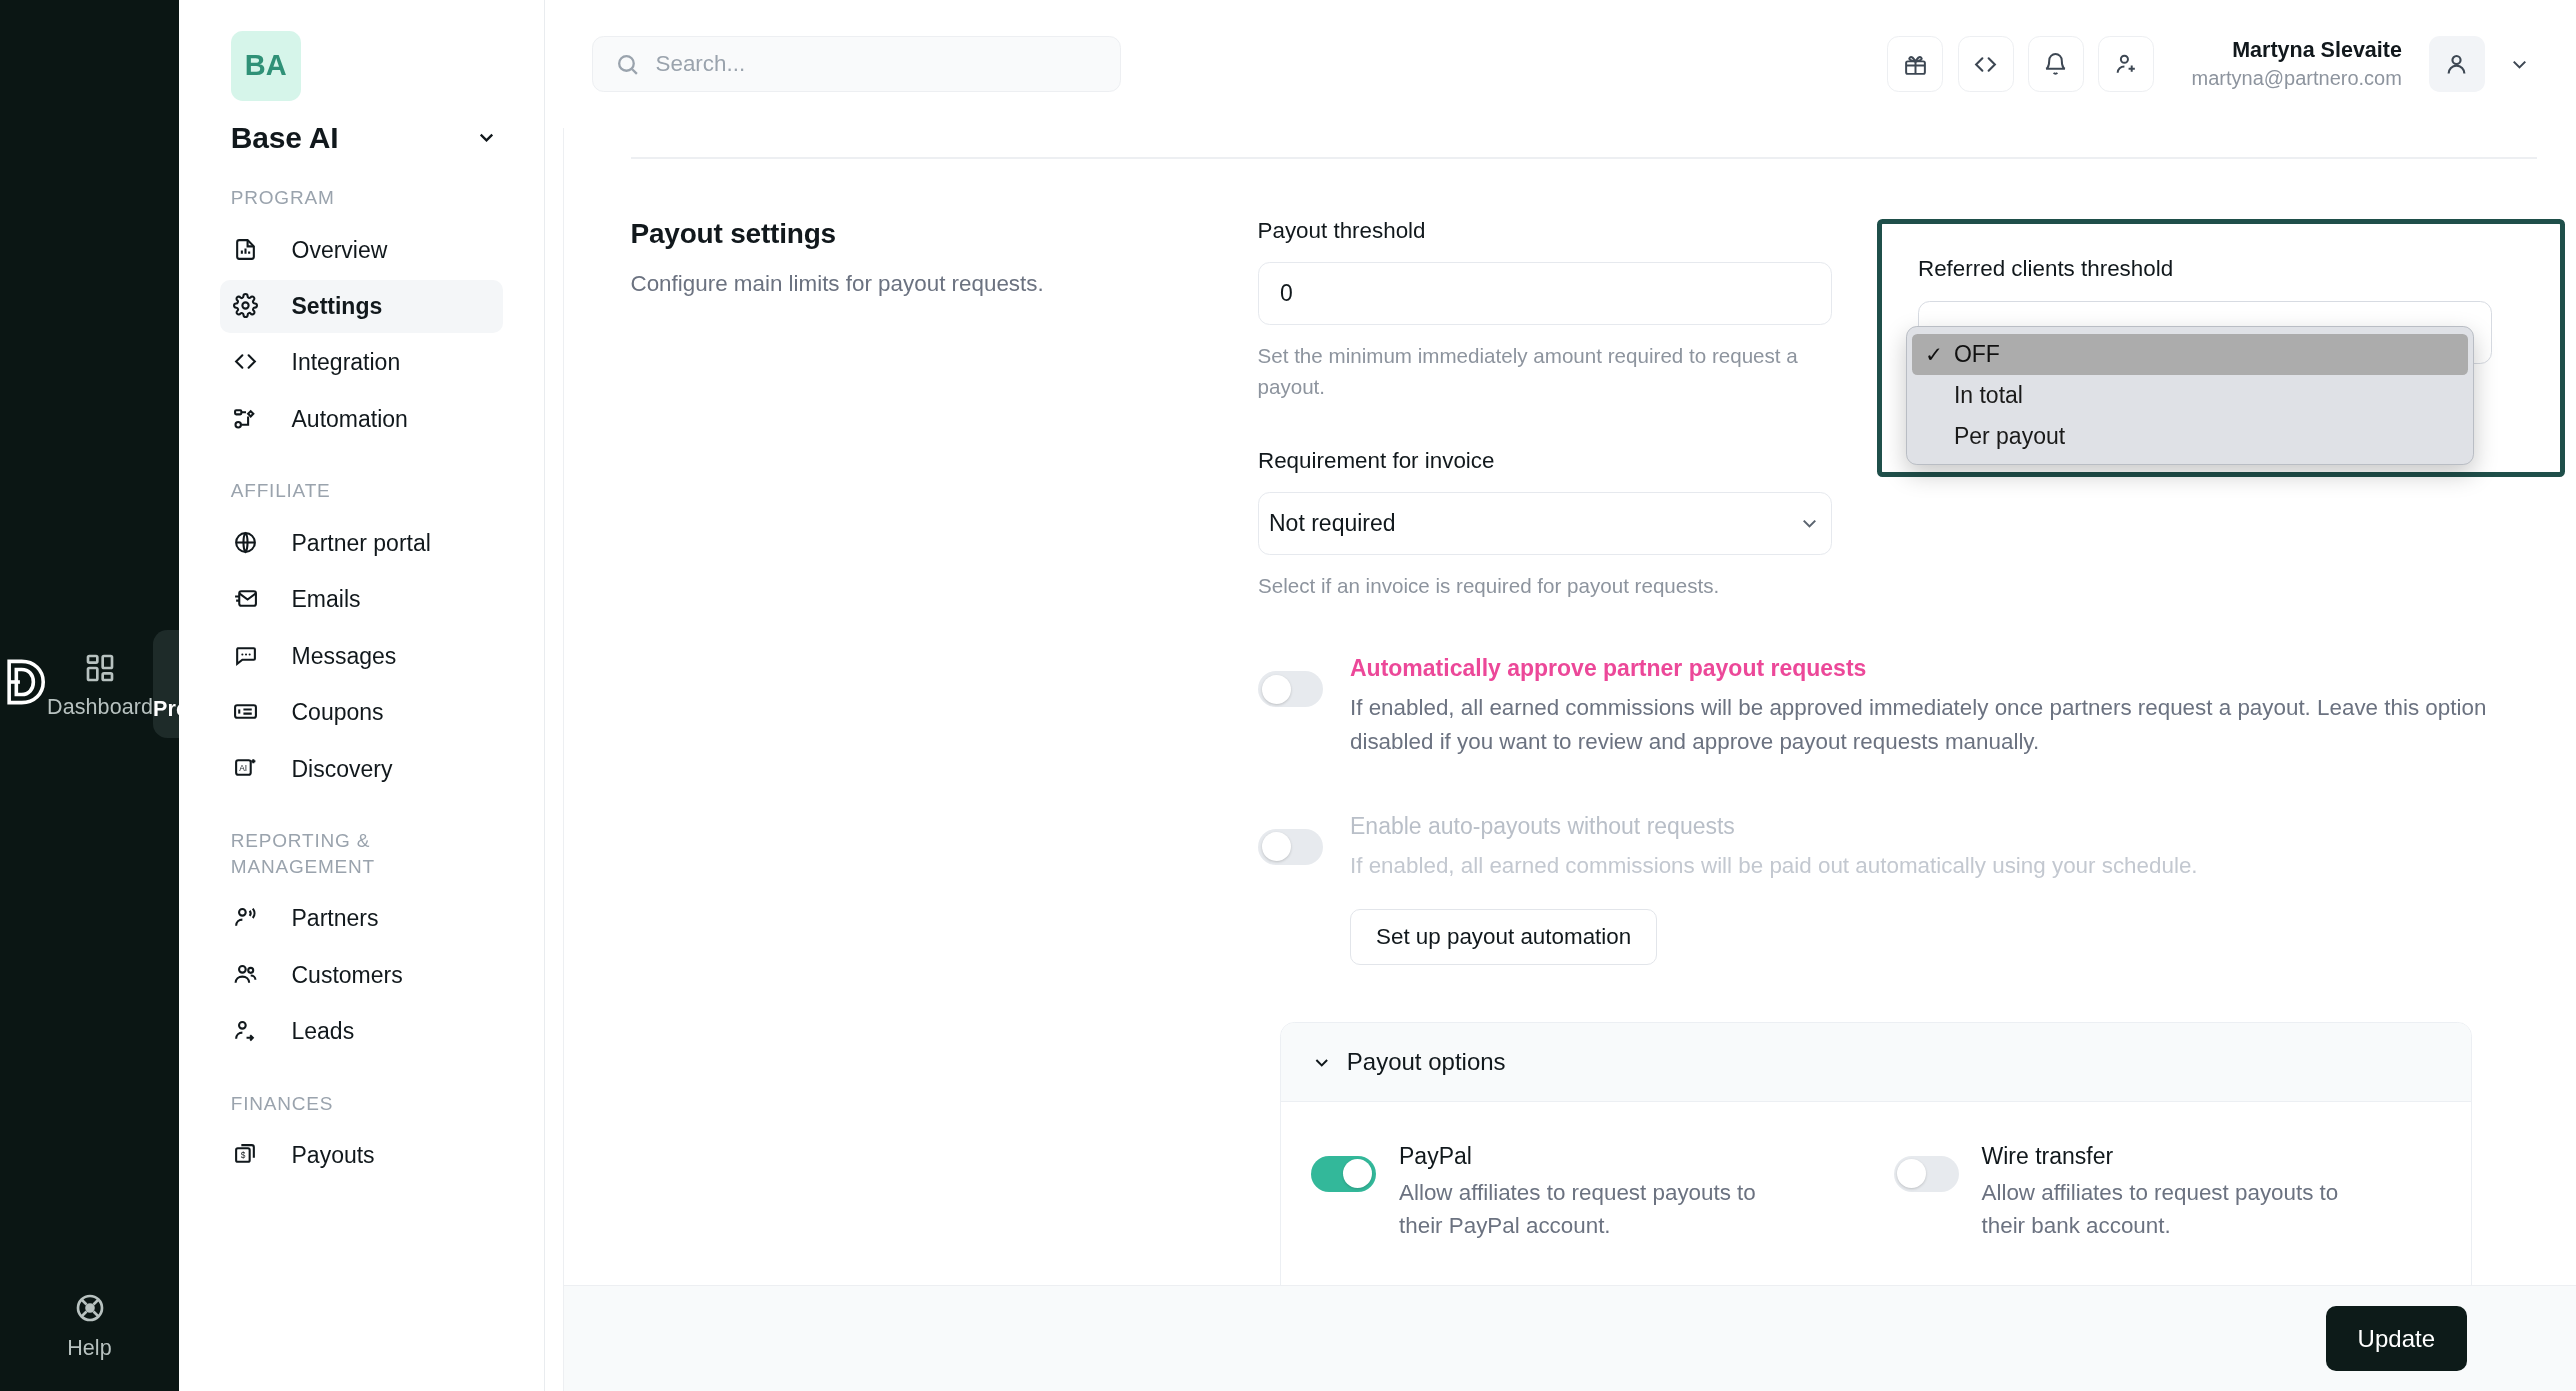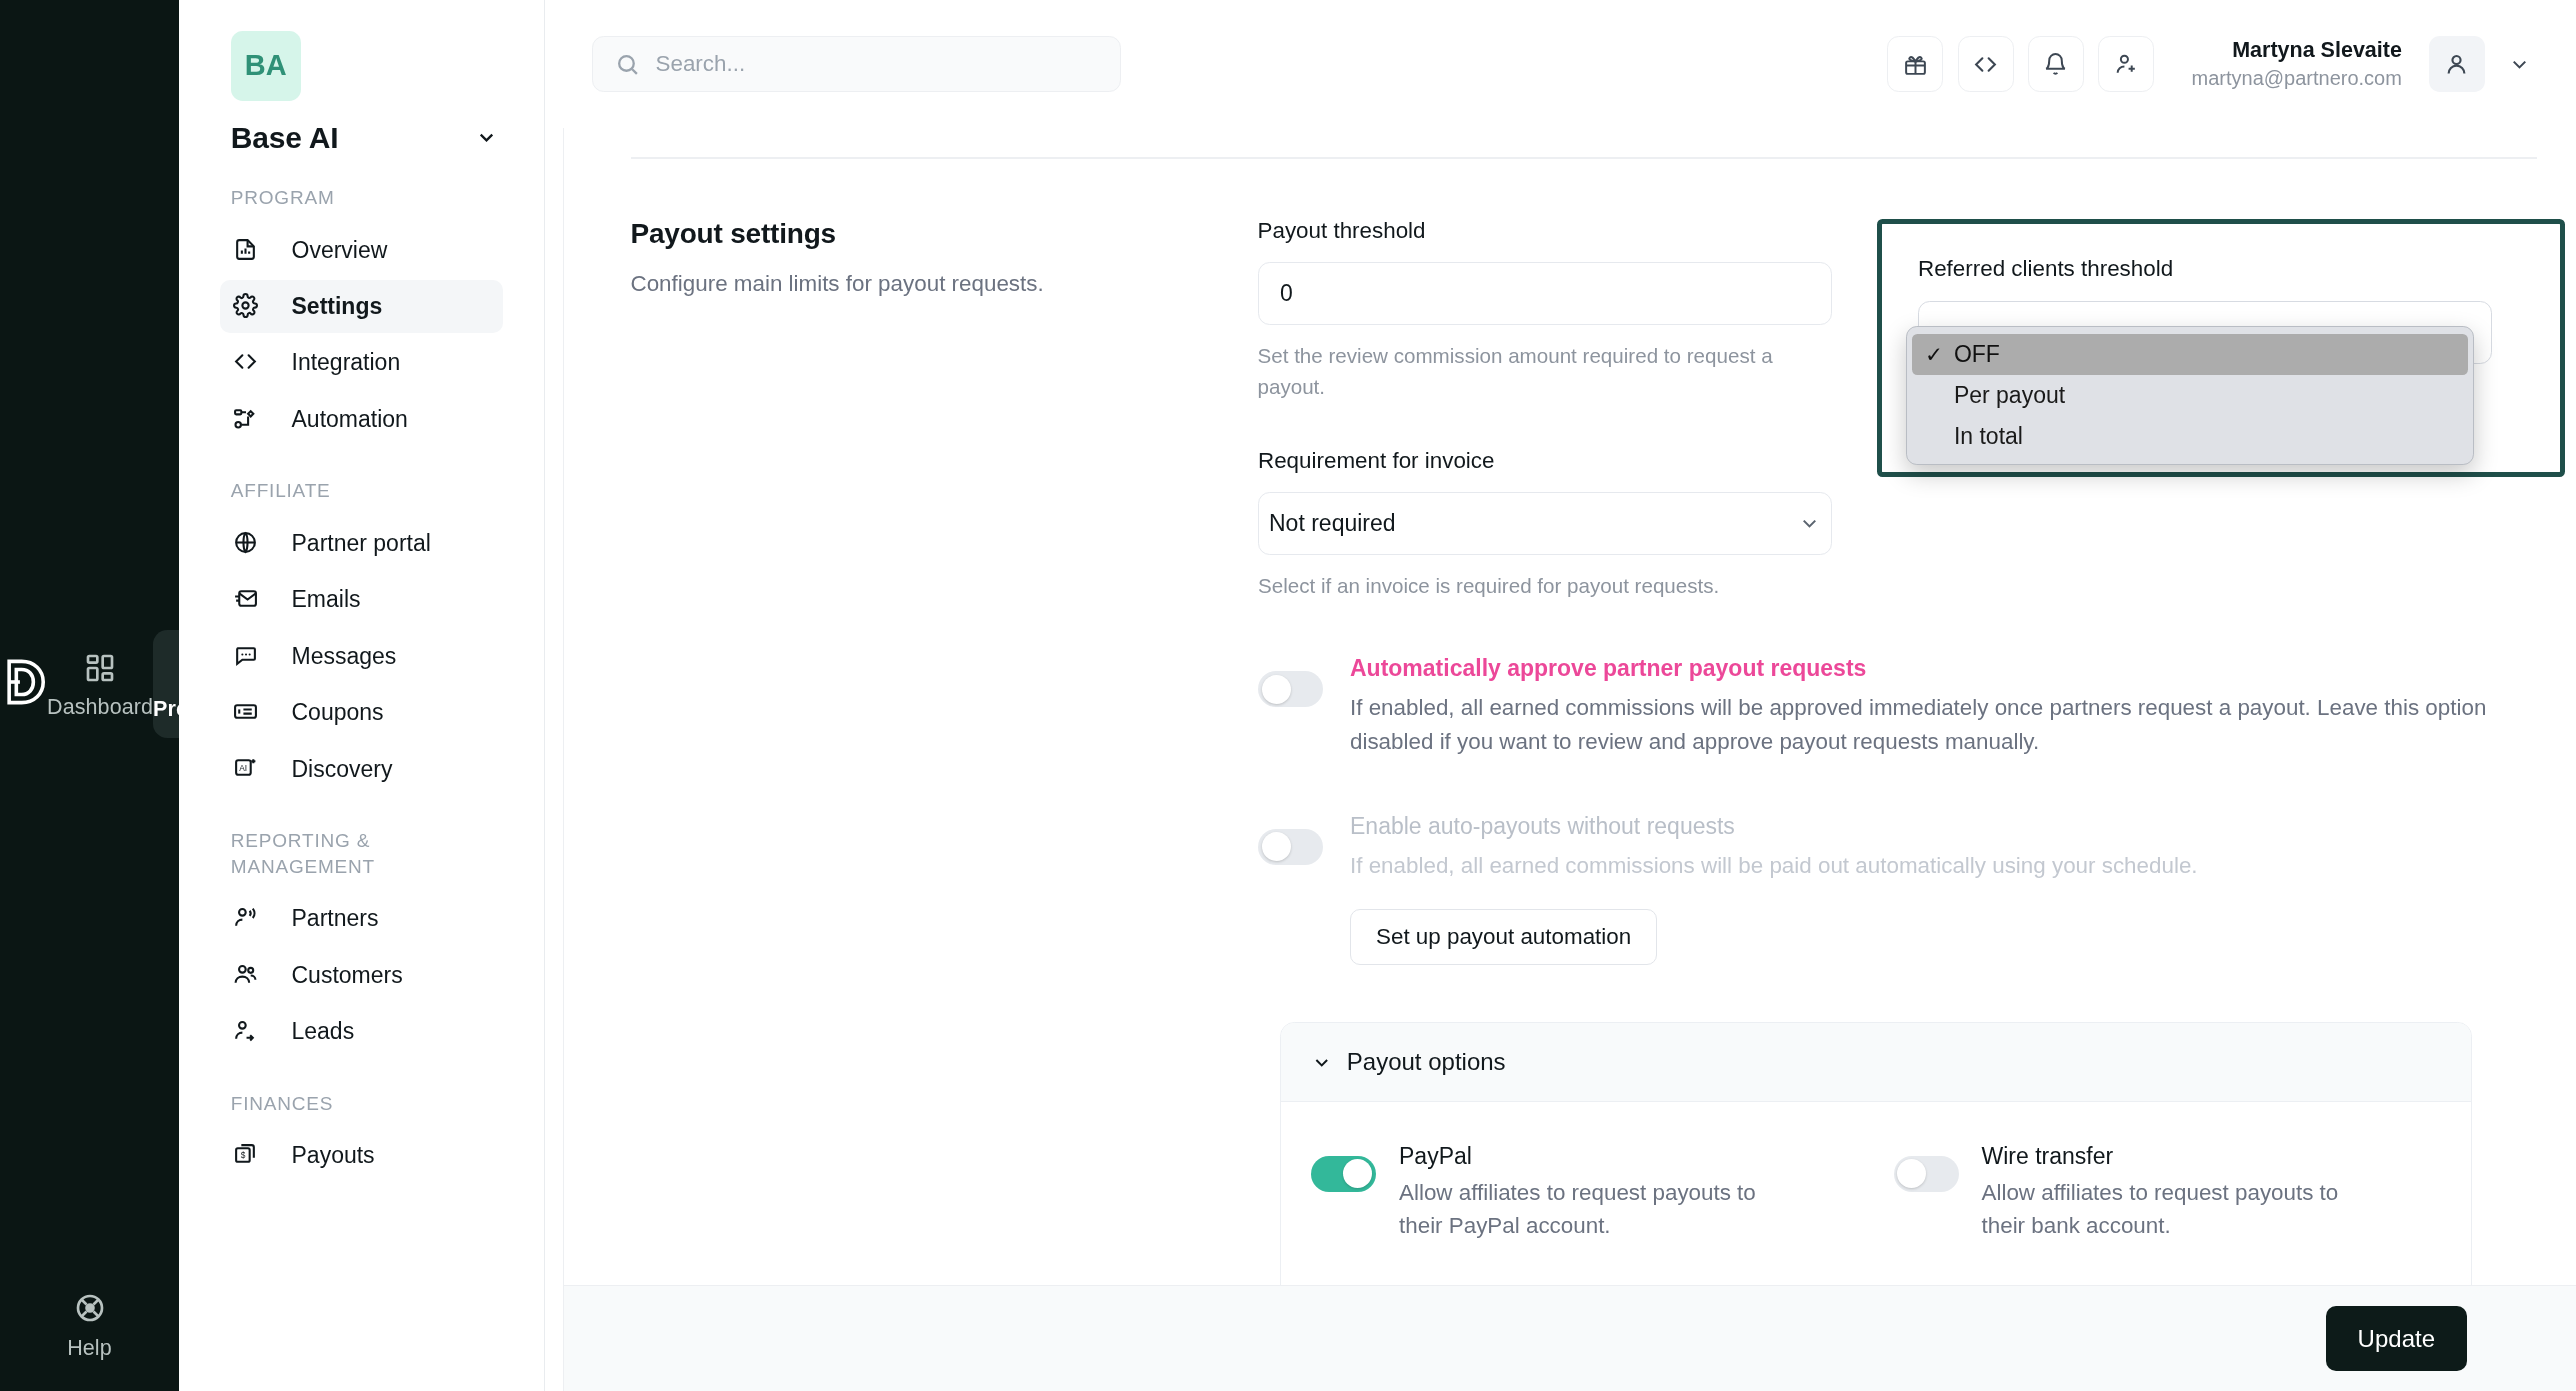--- a/index.html
+++ b/index.html
@@ -440,21 +440,21 @@
         <div class="section">
           <div class="sec-left">
             <div class="sec-h">Payout settings</div>
             <div class="sec-sub">Configure main limits for payout requests.</div>
           </div>
 
           <div class="sec-right">
             <div class="field">
               <span class="flabel">Payout threshold</span>
               <div class="finput">0</div>
-              <div class="fhelp">Set the review commission amount required to request a payout.</div>
+              <div class="fhelp">Set the minimum immediately amount required to request a payout.</div>
             </div>
           </div>
         </div>
 
         <div style="padding-left:649px; margin-top:45px;">
           <div class="field">
             <span class="flabel">Requirement for invoice</span>
             <div class="fselect">
               <span>Not required</span>
               <svg width="23" height="23" viewBox="0 0 24 24" fill="none" stroke="#5b646f" stroke-width="2.2">
@@ -550,22 +550,22 @@
     <div class="hl-input"></div>
   </div>
 
   <div class="native-menu">
     <div class="nm-item sel">
       <span class="nm-check">✓</span>
       <span>OFF</span>
     </div>
     <div class="nm-item">
       <span class="nm-check"></span>
-      <span>Per payout</span>
+      <span>In total</span>
     </div>
     <div class="nm-item">
       <span class="nm-check"></span>
-      <span>In total</span>
+      <span>Per payout</span>
     </div>
   </div>
 
 </div>
 
 
 </body></html>

